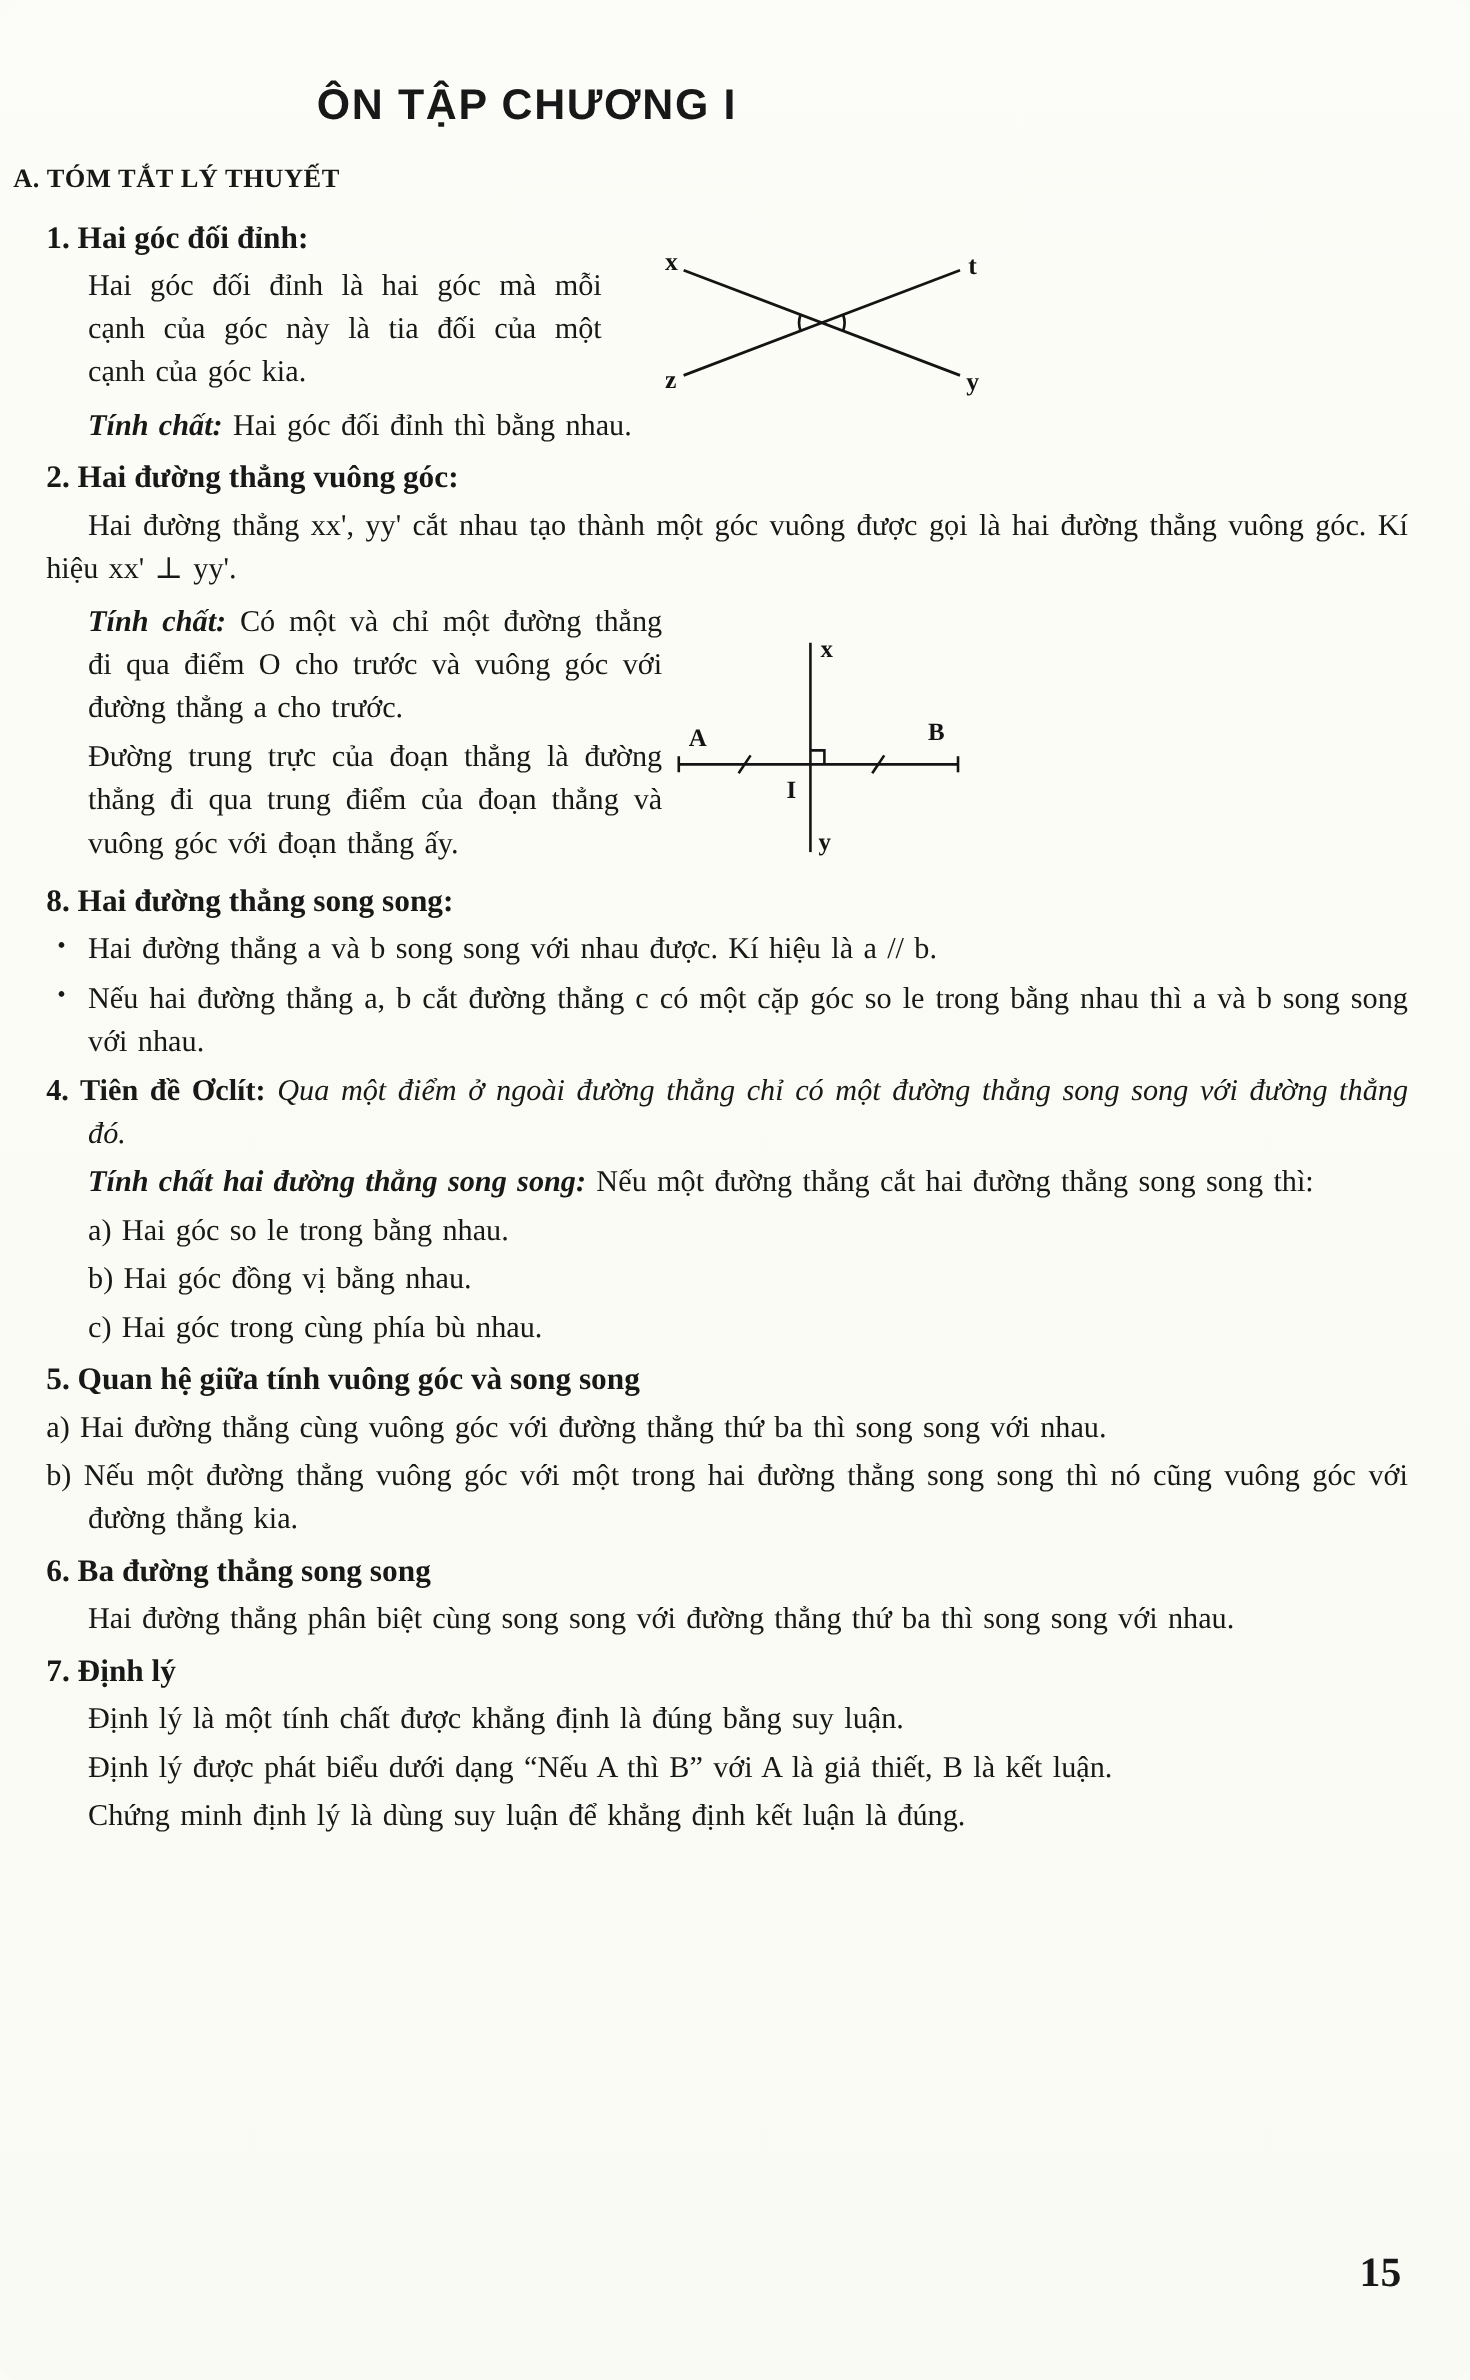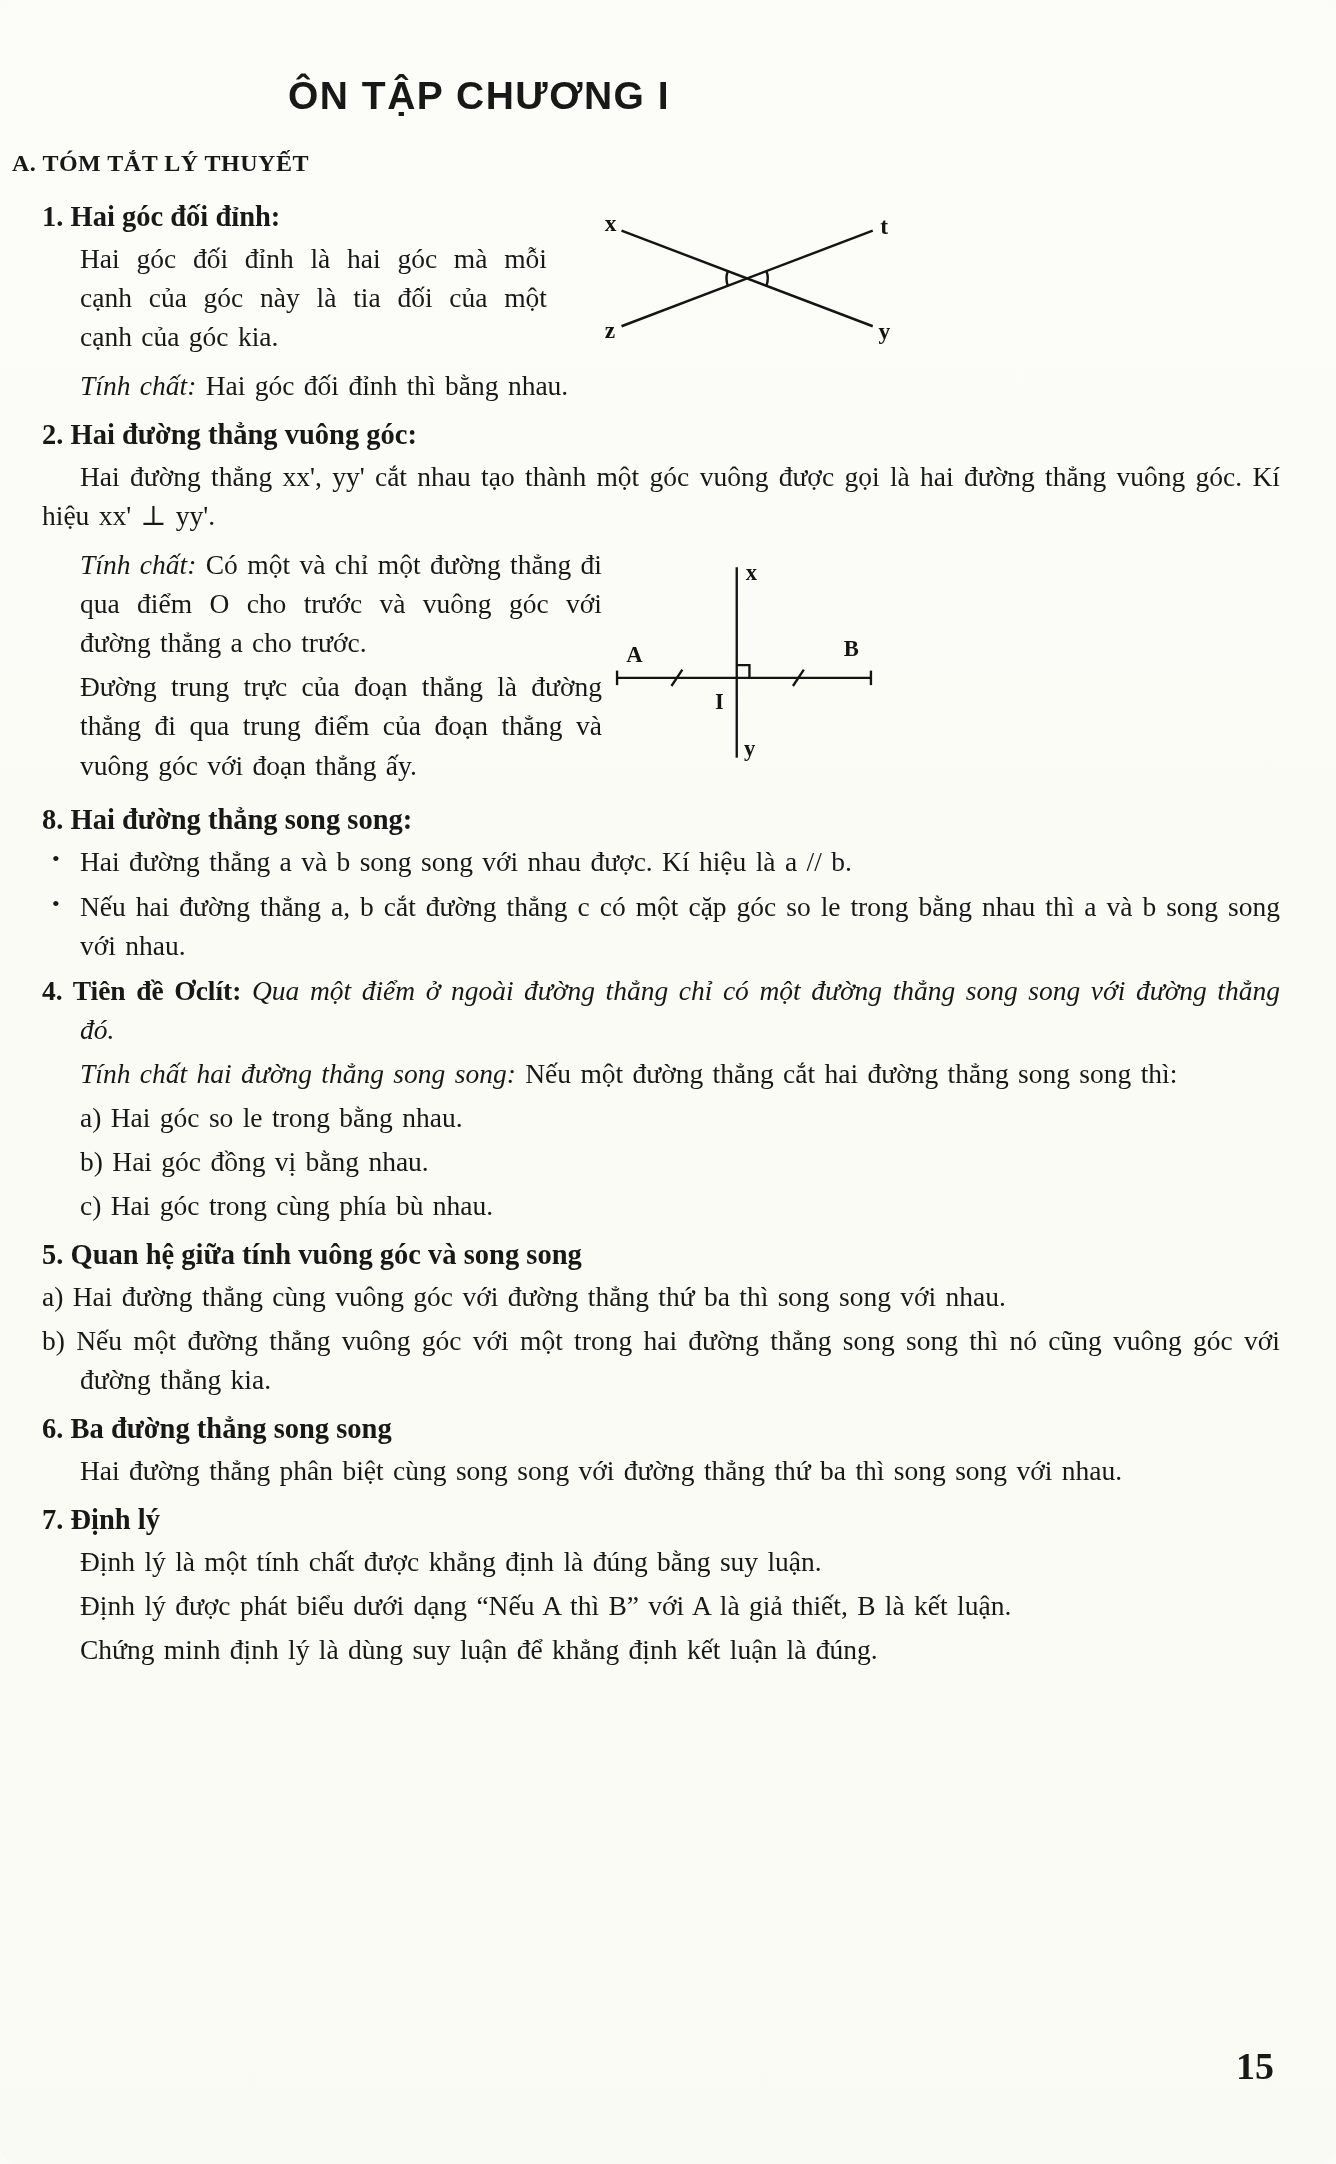--- a/index.html
+++ b/index.html
@@ -44,25 +44,25 @@
     font-size: 27.5px;
     line-height: 1.42;
     text-align: justify;
     word-spacing: 2.5px;
   }
 
   .p-block { padding-left: 38px; }
   .p-first { text-indent: 38px; }
   .p-hang  { padding-left: 38px; text-indent: -38px; }
 
-  .bi { font-weight: 400; font-style: italic; }
+  .bi { font-weight: 700; font-style: italic; }
   .b  { font-weight: 700; margin-top: 10px; }
   .it { font-style: italic; }
 
-  .row { display: flex; align-items: center; }
+  .row { display: flex; align-items: flex-end; }
   .w1 { width: 505px; flex: 0 0 auto; }
   .w2 { width: 560px; flex: 0 0 auto; }
   .fig-col { flex: 1 1 auto; }
 
   .fig1 { margin: 8px 0 0 52px; display: block; }
   .fig2 { margin: 4px 0 0 6px; display: block; }
 
   .fig-label text {
     font: 700 25px "Liberation Serif", "DejaVu Serif", serif;
     fill: #141414;

